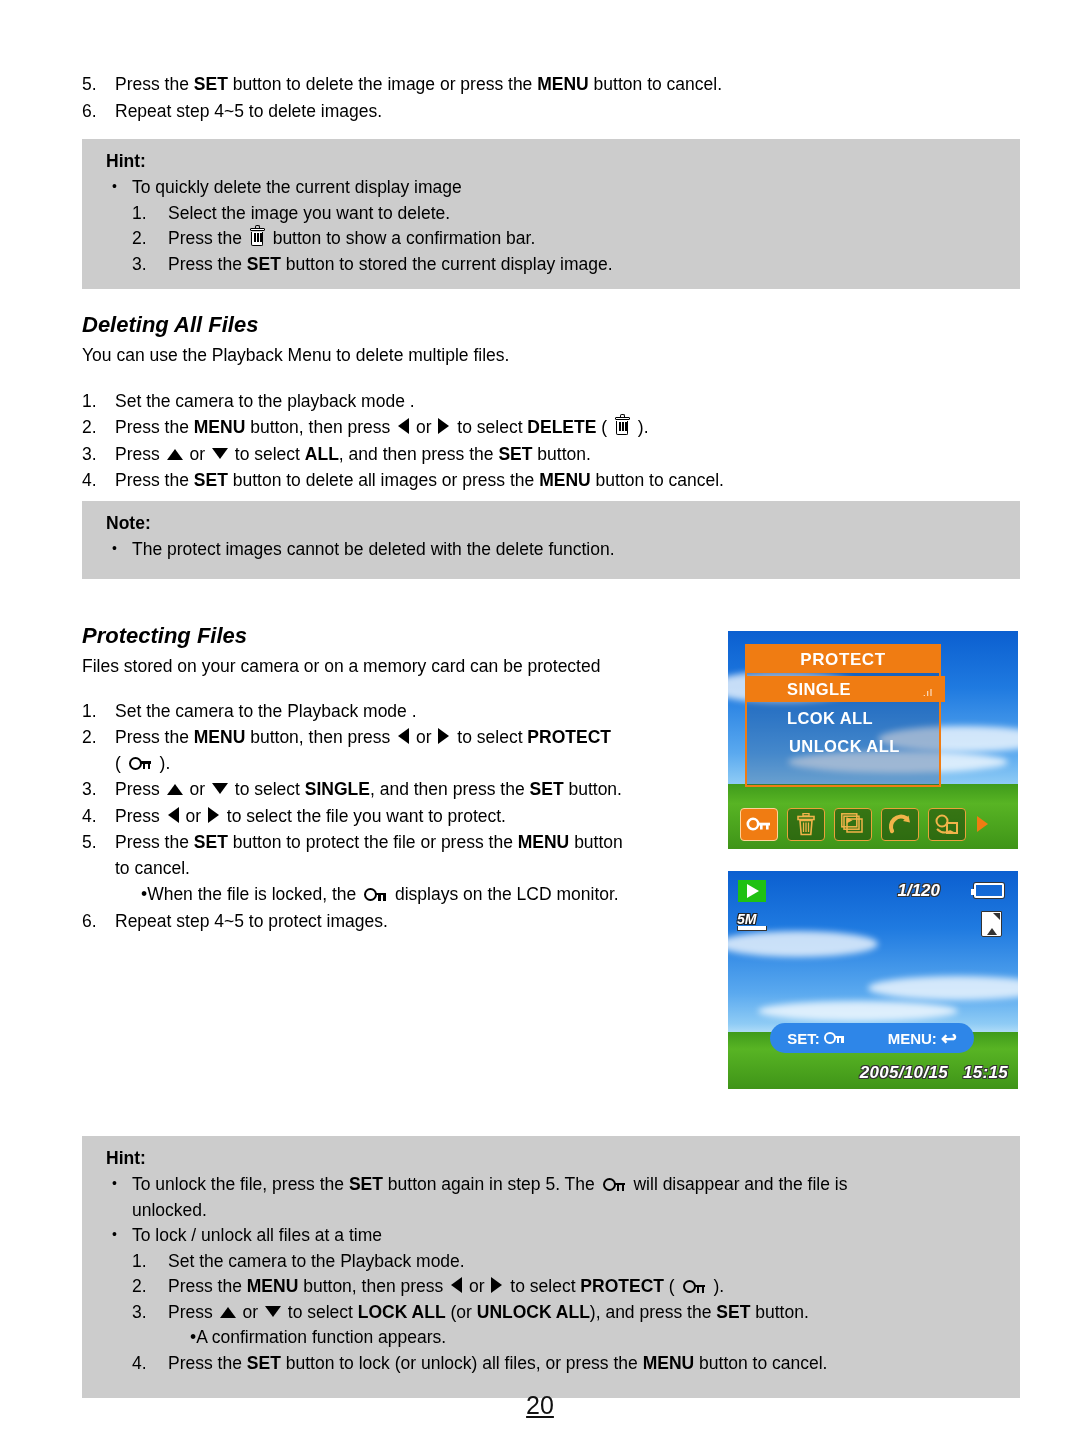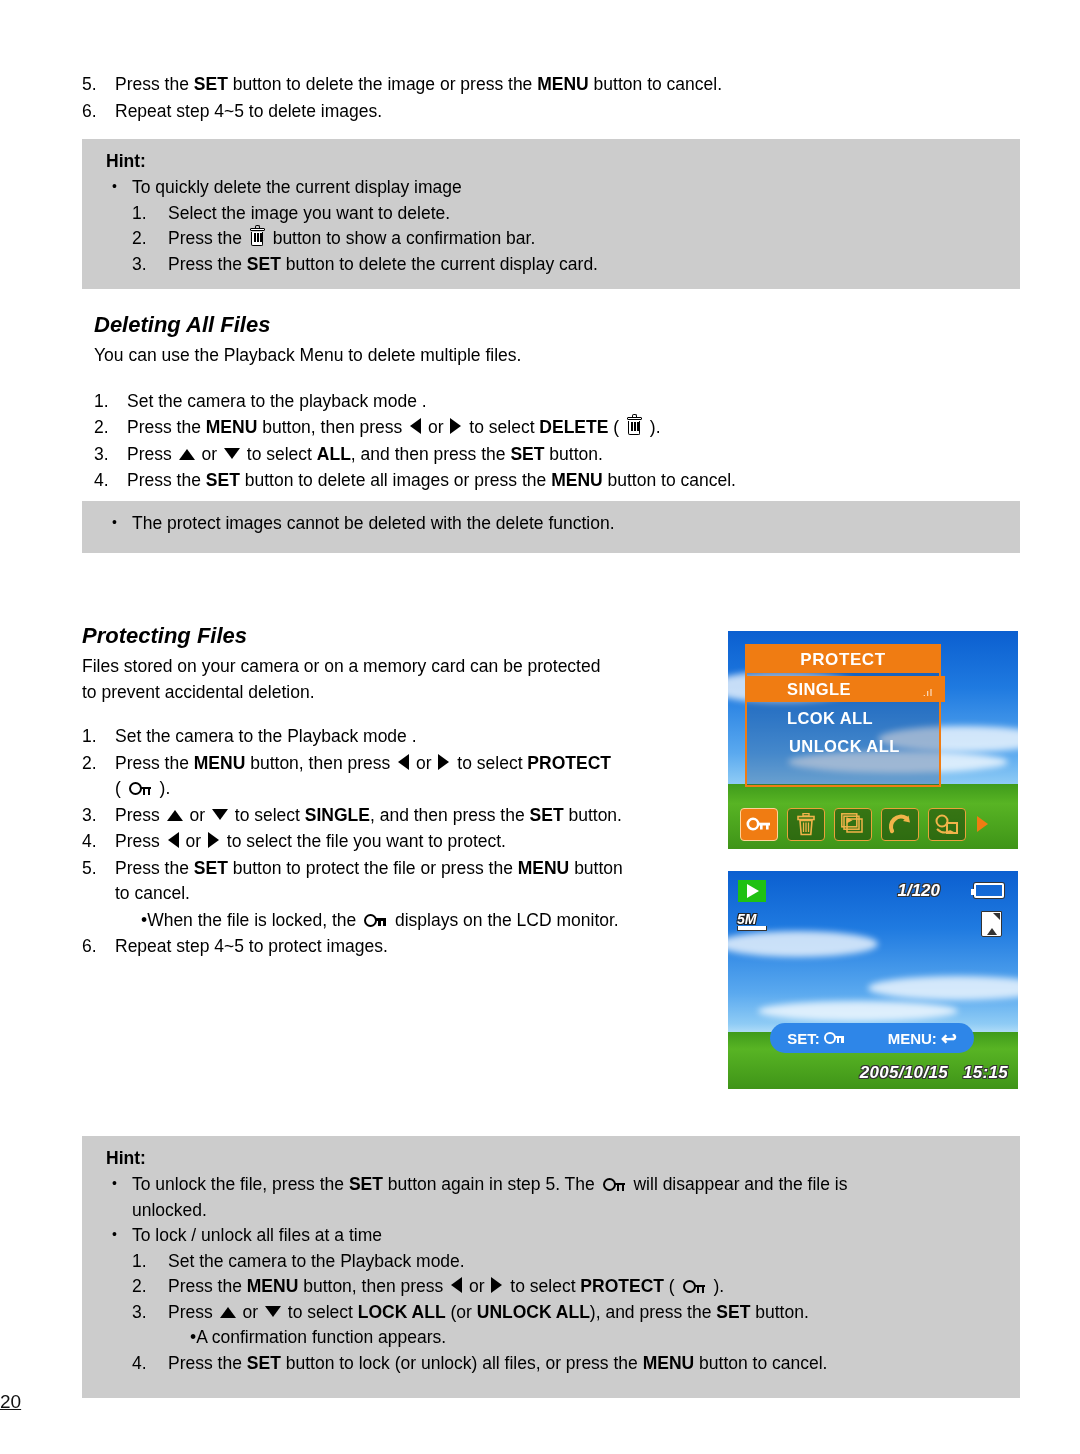--- a/index.html
+++ b/index.html
@@ -279,21 +279,21 @@
   .pb-date {
     position: absolute; right: 10px; bottom: 6px;
     color: #ffffff; font-size: 17px; font-weight: bold; font-style: italic;
     text-shadow: 1px 1px 0 #333, -1px -1px 0 #333, 1px -1px 0 #333, -1px 1px 0 #333;
     letter-spacing: .3px;
   }
 
   
   .pagenum {
     position: absolute; left: 0; right: 0; top: 1391px;
-    text-align: left; font-size: 19px; color: #111; text-decoration: underline;
+    text-align: center; font-size: 25px; color: #111; text-decoration: underline;
   }
 </style>
 </head>
 <body>
 
 <div class="page">
 
 
   <div style="position:absolute;left:82px;top:72px;width:938px;">
     <ul class="numlist">
@@ -319,27 +319,27 @@
           <span class="num">1.</span><span>Select the image you want to delete.</span>
         </li>
         <li>
           <span class="num">2.</span><span>Press the </span><span class="gi icon-trash"><span class="handle"></span><span class="lid"></span><span class="can">
                 <i></i>
                 <i></i>
                 <i></i>
               </span></span><span> button to show a confirmation bar.</span>
         </li>
         <li>
-          <span class="num">3.</span><span>Press the </span><b>SET</b><span> button to delete the current display card.</span>
+          <span class="num">3.</span><span>Press the </span><b>SET</b><span> button to stored the current display image.</span>
         </li>
       </ul>
     </div>
   </div>
 
-  <div style="position:absolute;left:82px;top:311px;width:938px;margin-left:12px;">
+  <div style="position:absolute;left:82px;top:311px;width:938px;">
     <div class="section-heading">Deleting All Files</div>
     <div class="para" style="margin-top:4px;">You can use the Playback Menu to delete multiple files.</div>
 
     <ul class="numlist" style="margin-top:20px;">
       <li>
         <span class="num">1.</span><span>Set the camera to the playback mode .</span>
       </li>
       <li>
         <span class="num">2.</span><span>Press the </span><b>MENU</b><span> button, then press </span><span class="tri tri-left"></span><span> or </span><span class="tri tri-right"></span><span> to select </span><b>DELETE</b><span> ( </span><span class="gi icon-trash"><span class="handle"></span><span class="lid"></span><span class="can">
               <i></i>
@@ -351,32 +351,32 @@
         <span class="num">3.</span><span>Press </span><span class="tri tri-up"></span><span> or </span><span class="tri tri-down"></span><span> to select </span><b>ALL</b><span>, and then press the </span><b>SET</b><span> button.</span>
       </li>
       <li>
         <span class="num">4.</span><span>Press the </span><b>SET</b><span> button to delete all images or press the </span><b>MENU</b><span> button to cancel.</span>
       </li>
     </ul>
   </div>
 
   <div class="graybox" style="position:absolute;left:82px;top:501px;width:938px;padding-bottom:16px;">
     <div class="inner">
+      <div class="boxtitle">Note:</div>
       <ul class="bulletlist">
         <li>
           <span class="bullet">•</span><span>The protect images cannot be deleted with the delete function.</span>
         </li>
       </ul>
     </div>
   </div>
 
   <div style="position:absolute;left:82px;top:622px;width:640px;">
     <div class="section-heading">Protecting Files</div>
     <div class="para" style="margin-top:4px;">Files stored on your camera or on a memory card can be protected</div>
-    <div class="para">to prevent accidental deletion.</div>
 
     <ul class="numlist" style="margin-top:19px;">
       <li>
         <span class="num">1.</span><span>Set the camera to the Playback mode .</span>
       </li>
       <li>
         <span class="num">2.</span><span>Press the </span><b>MENU</b><span> button, then press </span><span class="tri tri-left"></span><span> or </span><span class="tri tri-right"></span><span> to select </span><b>PROTECT</b><br><span>( </span><span class="icon-key"><span class="ring"></span><span class="shaft"></span><span class="t1"></span><span class="t2"></span></span><span> ).</span>
       </li>
       <li>
         <span class="num">3.</span><span>Press </span><span class="tri tri-up"></span><span> or </span><span class="tri tri-down"></span><span> to select </span><b>SINGLE</b><span>, and then press the </span><b>SET</b><span> button.</span>

